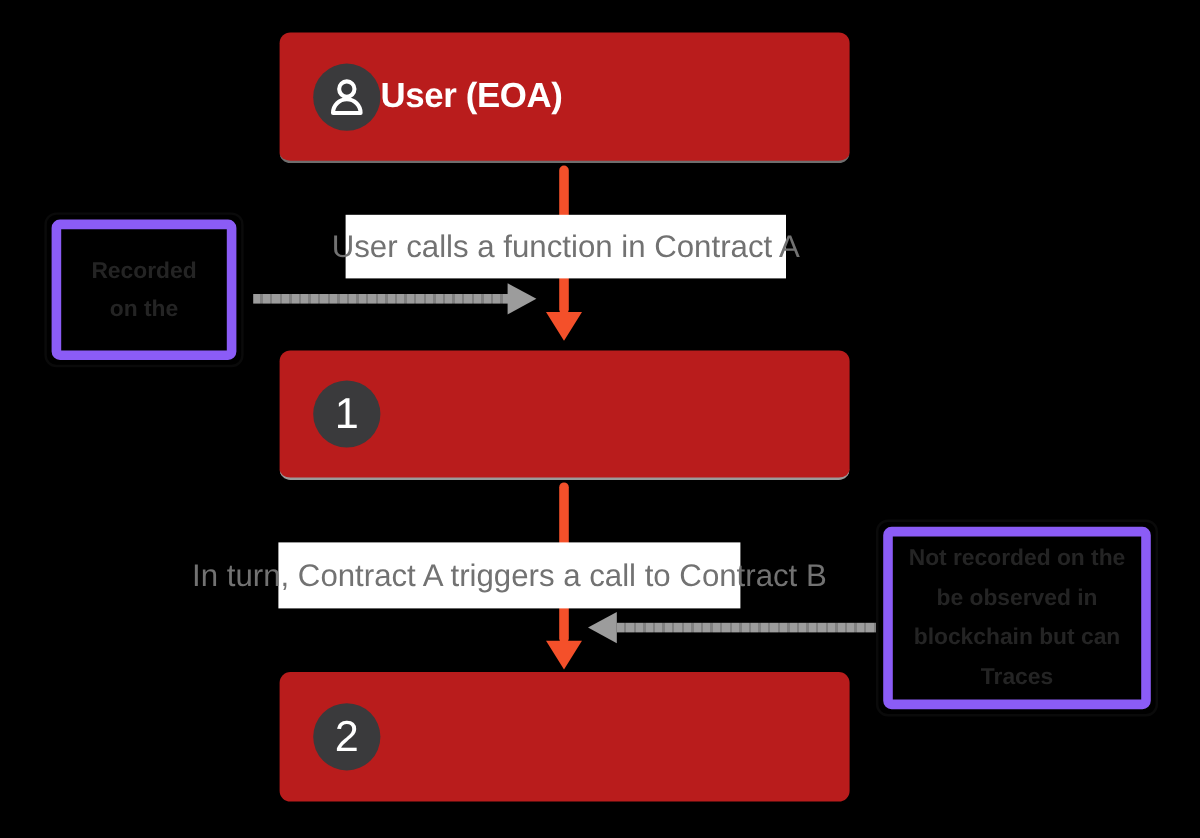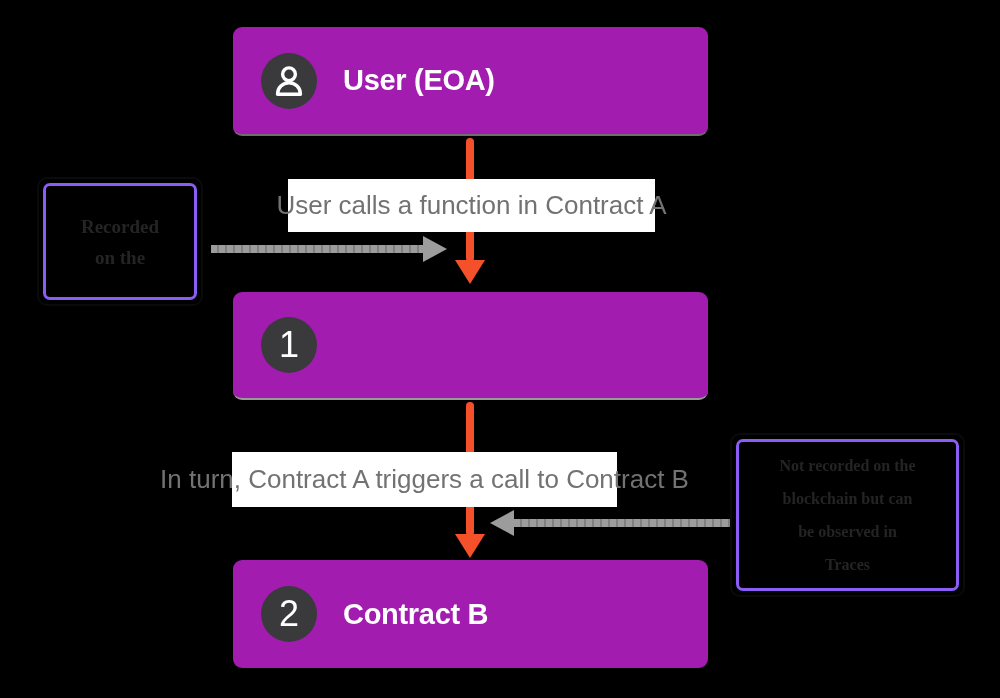--- a/index.html
+++ b/index.html
@@ -5,22 +5,22 @@
   html,body{margin:0;padding:0;}
   body{
     width:1000px;height:698px;position:relative;overflow:hidden;
     background:#000000;
     font-family:"Liberation Sans","DejaVu Sans",sans-serif;
   }
 
   
   .node-box{
     position:absolute;left:233px;width:475px;
-    background:#a21caf;border-radius:9px;
-    display:flex;align-items:center;gap:26px;
+    background:#b91c1c;border-radius:9px;
+    display:flex;align-items:center;
     padding-left:28px;box-sizing:border-box;
   }
   #user-box{top:27px;height:109px;border-bottom:2px solid #6e6e6e;}
   #contract-a-box{top:292px;height:108px;border-bottom:2px solid #9a9a9a;}
   #contract-b-box{top:560px;height:108px;}
   .node-badge{
     width:56px;height:56px;border-radius:50%;background:#3a3a3c;
     display:flex;align-items:center;justify-content:center;flex:0 0 auto;
   }
   .node-number{color:#ffffff;font-size:36px;font-weight:400;}
@@ -55,28 +55,28 @@
   #edge-label-1{left:288px;top:179px;width:367px;height:53px;}
   #edge-label-2{left:232px;top:452px;width:385px;height:55px;}
 
   
   .callout{
     position:absolute;background:#000000;border:2px solid #0a0a0a;
     border-radius:10px;padding:4px;box-sizing:border-box;
   }
   .callout-inner{
     width:100%;height:100%;box-sizing:border-box;
-    border:3px solid #8b5cf6;border-radius:7px;
+    border:8px solid #8b5cf6;border-radius:7px;
     display:flex;flex-direction:column;align-items:center;justify-content:center;
-    text-align:center;color:#242424;font-weight:700;font-family:Liberation Serif, serif;
+    text-align:center;color:#242424;font-weight:700;
   }
   #callout-left{left:37px;top:177px;width:166px;height:129px;}
   #callout-left .callout-inner{font-size:19px;line-height:31px;}
   #callout-right{left:730px;top:433px;width:235px;height:164px;}
-  #callout-right .callout-inner{font-size:16px;line-height:33px;}
+  #callout-right .callout-inner{font-size:19px;line-height:33px;}
 </style>
 </head>
 <body>
 
 <div class="o-line" id="o-line-1"></div>
 <div class="o-head" id="o-head-1"></div>
 <div class="o-line" id="o-line-2"></div>
 <div class="o-head" id="o-head-2"></div>
 
 <div class="g-line" id="g-line-1"></div>
@@ -97,33 +97,32 @@
 <div class="node-box" id="contract-a-box">
   <div class="node-badge">
     <span class="node-number">1</span>
   </div>
 </div>
 
 <div class="node-box" id="contract-b-box">
   <div class="node-badge">
     <span class="node-number">2</span>
   </div>
-  <div class="node-title">Contract B</div>
 </div>
 
 <div class="edge-label" id="edge-label-1">User calls a function in Contract A</div>
 <div class="edge-label" id="edge-label-2">In turn, Contract A triggers a call to Contract B</div>
 
 <div class="callout" id="callout-left">
   <div class="callout-inner">
     <div>Recorded</div>
     <div>on the</div>
   </div>
 </div>
 
 <div class="callout" id="callout-right">
   <div class="callout-inner">
     <div>Not recorded on the</div>
+    <div>be observed in</div>
     <div>blockchain but can</div>
-    <div>be observed in</div>
     <div>Traces</div>
   </div>
 </div>
 
 </body></html>

